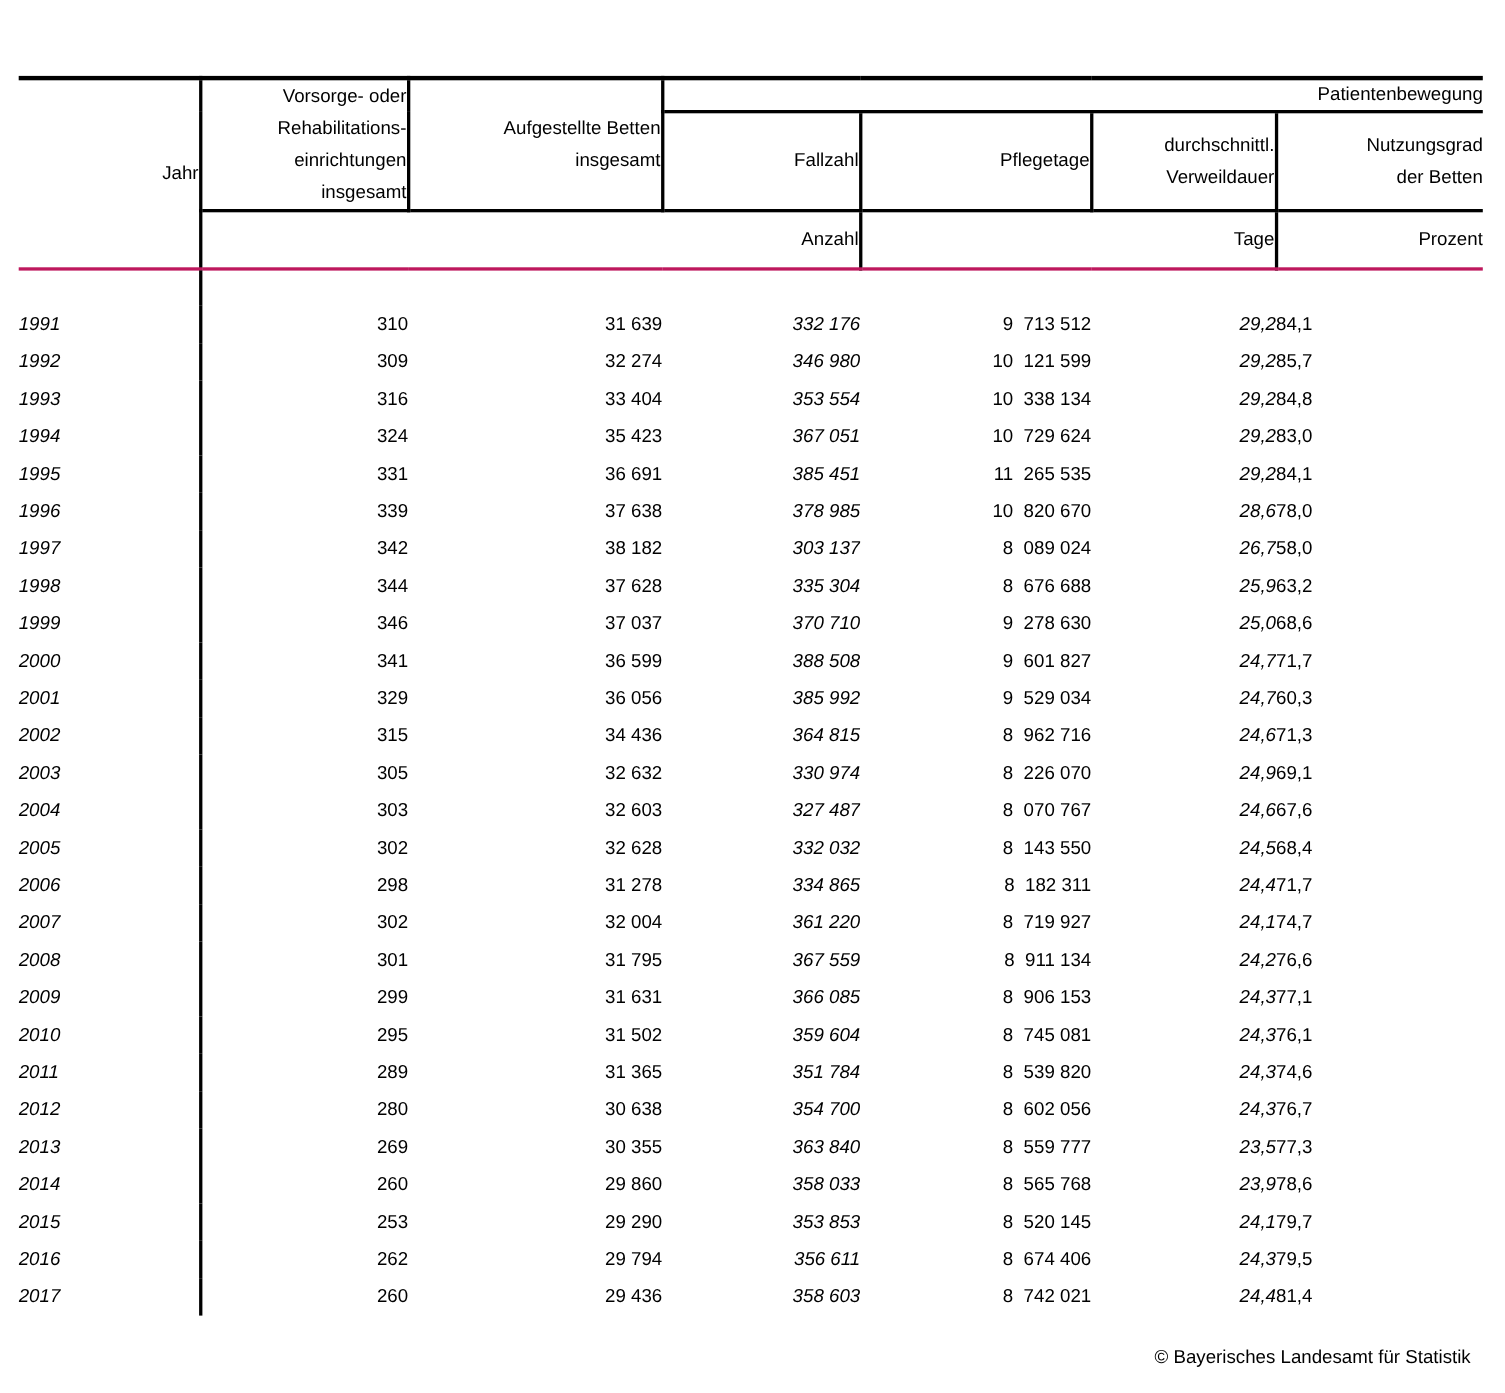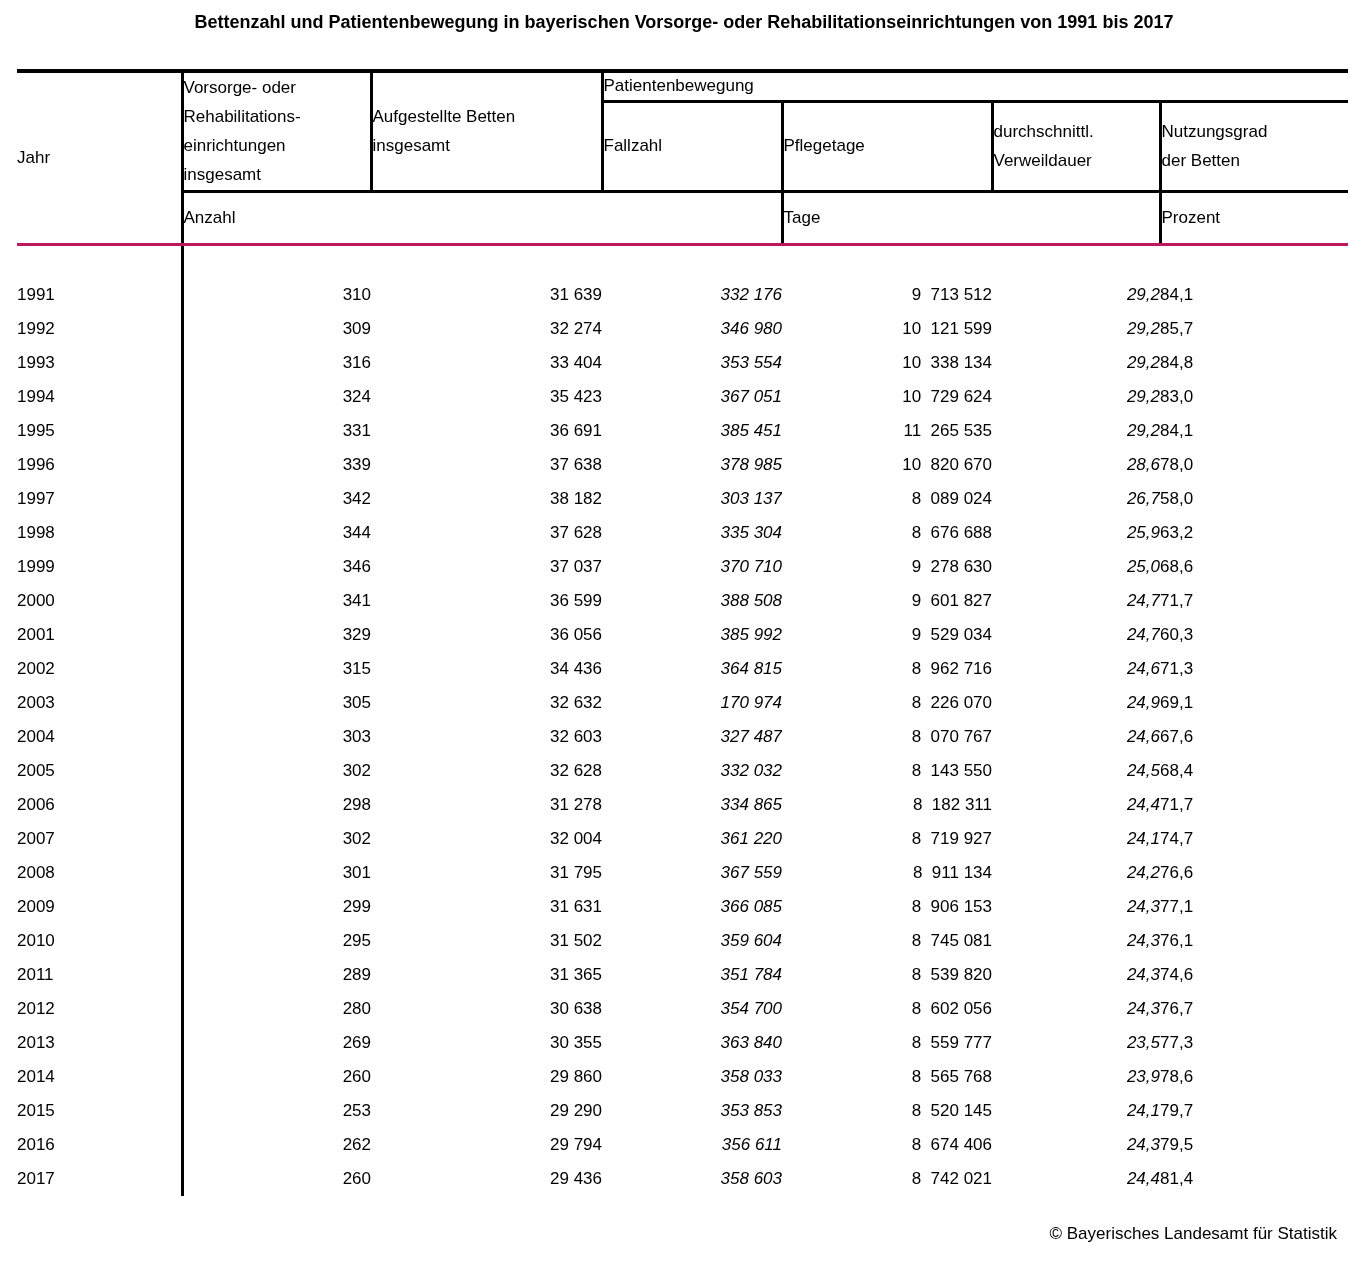--- a/index.html
+++ b/index.html
@@ -35,49 +35,48 @@
   table.stats th, table.stats td {
     margin: 0; padding: 0;
     font-weight: normal;
     overflow: hidden;
   }
   
   .br  { border-right: 3px solid #000; }
   .bbt { border-bottom: 3px solid #000; }  
   .bbk { border-bottom: 3px solid #be185d; }  
   
-  thead th { text-align: left; vertical-align: middle; }
+  thead th { text-align: right; vertical-align: middle; }
   tr.rowA { height: 30px; }
   tr.rowB { height: 90px; }
   tr.rowC { height: 53px; }
   .multiline { white-space: pre-line; line-height: 29px; }
   
   tbody td { height: 34px; vertical-align: middle; }
   tr.spacer td { height: 32px; }
-  td.col-jahr         { text-align: left;  padding-left: 3px; }
+  td.col-jahr         { text-align: left;  padding-left: 3px; font-style: italic; }
   td.col-einricht     { text-align: right; padding-right: 7px; }
   td.col-betten       { text-align: right; padding-right: 6px; }
   td.col-fallzahl     { text-align: right; padding-right: 10px; font-style: italic; }
   td.col-pflegetage   { text-align: right; padding-right: 5px; white-space: pre; }
   td.col-verweildauer { text-align: right; padding-right: 10px; font-style: italic; }
   td.col-nutzungsgrad { text-align: left; padding-right: 7px; }
   .copyright {
     position: absolute;
     top: 1224px;
     right: 31px;
     font-size: 17px;
     white-space: nowrap;
   }
 </style>
 </head>
 <body>
 
 <div class="page">
 
-  <div class="title">Bettenzahl und Patientenbewegung in bayerischen Vorsorge- oder Rehabilitationseinrichtungen von 1991 bis 2017</div>
 
   <table class="stats">
     <colgroup>
       <col style="width:165px">
       <col style="width:189px">
       <col style="width:231px">
       <col style="width:180px">
       <col style="width:210px">
       <col style="width:168px">
       <col style="width:188px">
@@ -230,21 +229,21 @@
     <td class="col-fallzahl">364 815</td>
     <td class="col-pflegetage">8  962 716</td>
     <td class="col-verweildauer">24,6</td>
     <td class="col-nutzungsgrad">71,3</td>
   </tr>
 
   <tr>
     <td class="col-jahr br">2003</td>
     <td class="col-einricht">305</td>
     <td class="col-betten">32 632</td>
-    <td class="col-fallzahl">170 974</td>
+    <td class="col-fallzahl">330 974</td>
     <td class="col-pflegetage">8  226 070</td>
     <td class="col-verweildauer">24,9</td>
     <td class="col-nutzungsgrad">69,1</td>
   </tr>
 
   <tr>
     <td class="col-jahr br">2004</td>
     <td class="col-einricht">303</td>
     <td class="col-betten">32 603</td>
     <td class="col-fallzahl">327 487</td>

